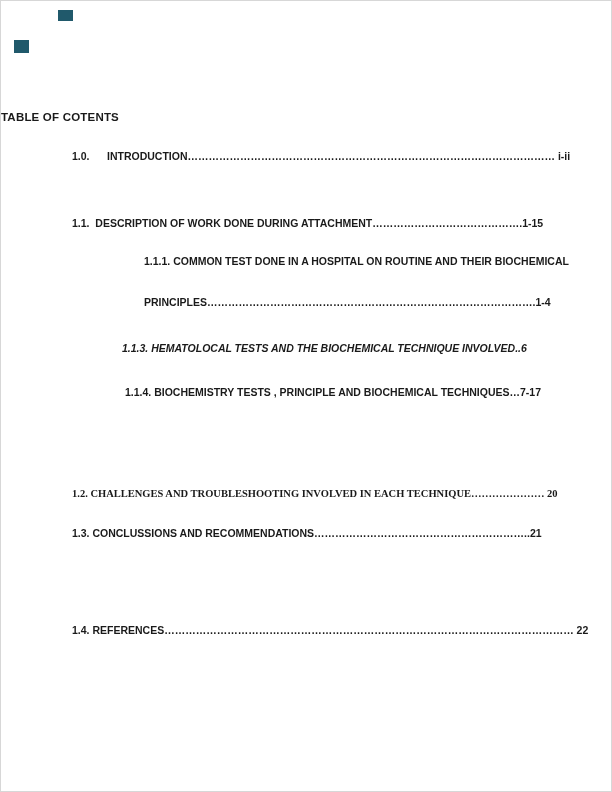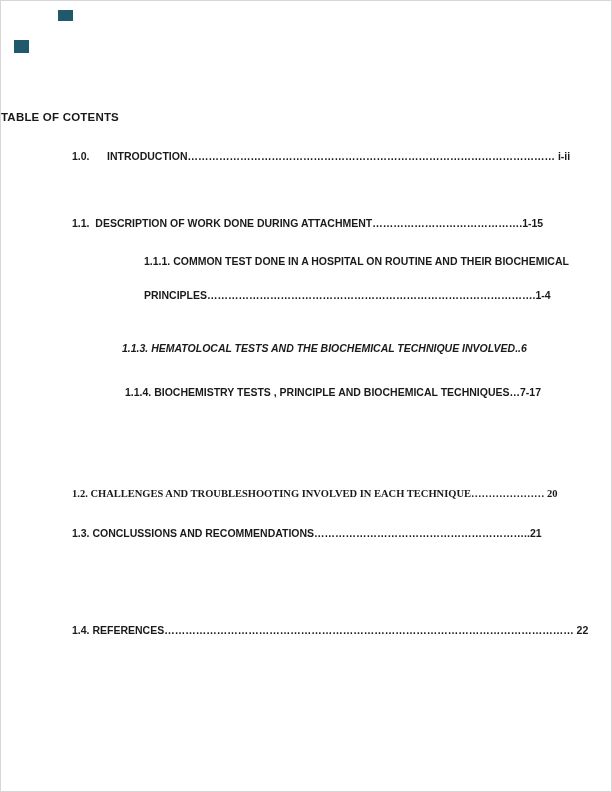--- a/index.html
+++ b/index.html
@@ -38,21 +38,21 @@
   }
   .toc-line {
     position: absolute;
     font-size: 10.5px;
     white-space: pre;
     line-height: 13px;
   }
   .l1  { top: 149px; left: 71px; text-align: center;  }
   .l2  { top: 216px; left: 71px;  }
   .l3  { top: 254px; left: 107px; margin-left: 36px; }
-  .l4  { top: 288px; left: 143px; }
+  .l4  { top: 295px; left: 143px; }
   .l5  { top: 317px; left: 118px; }
   .l6  { top: 341px; left: 121px; font-style: italic; }
   .l7  { top: 385px; left: 124px; }
   .l8  { top: 418px; left: 124px; }
   .l9  { top: 486px; left: 71px; font-family: Liberation Serif, serif;  }
   .l10 { top: 526px; left: 71px;  }
   .l11 { top: 623px; left: 71px;  }
 </style>
 </head>
 <body>

